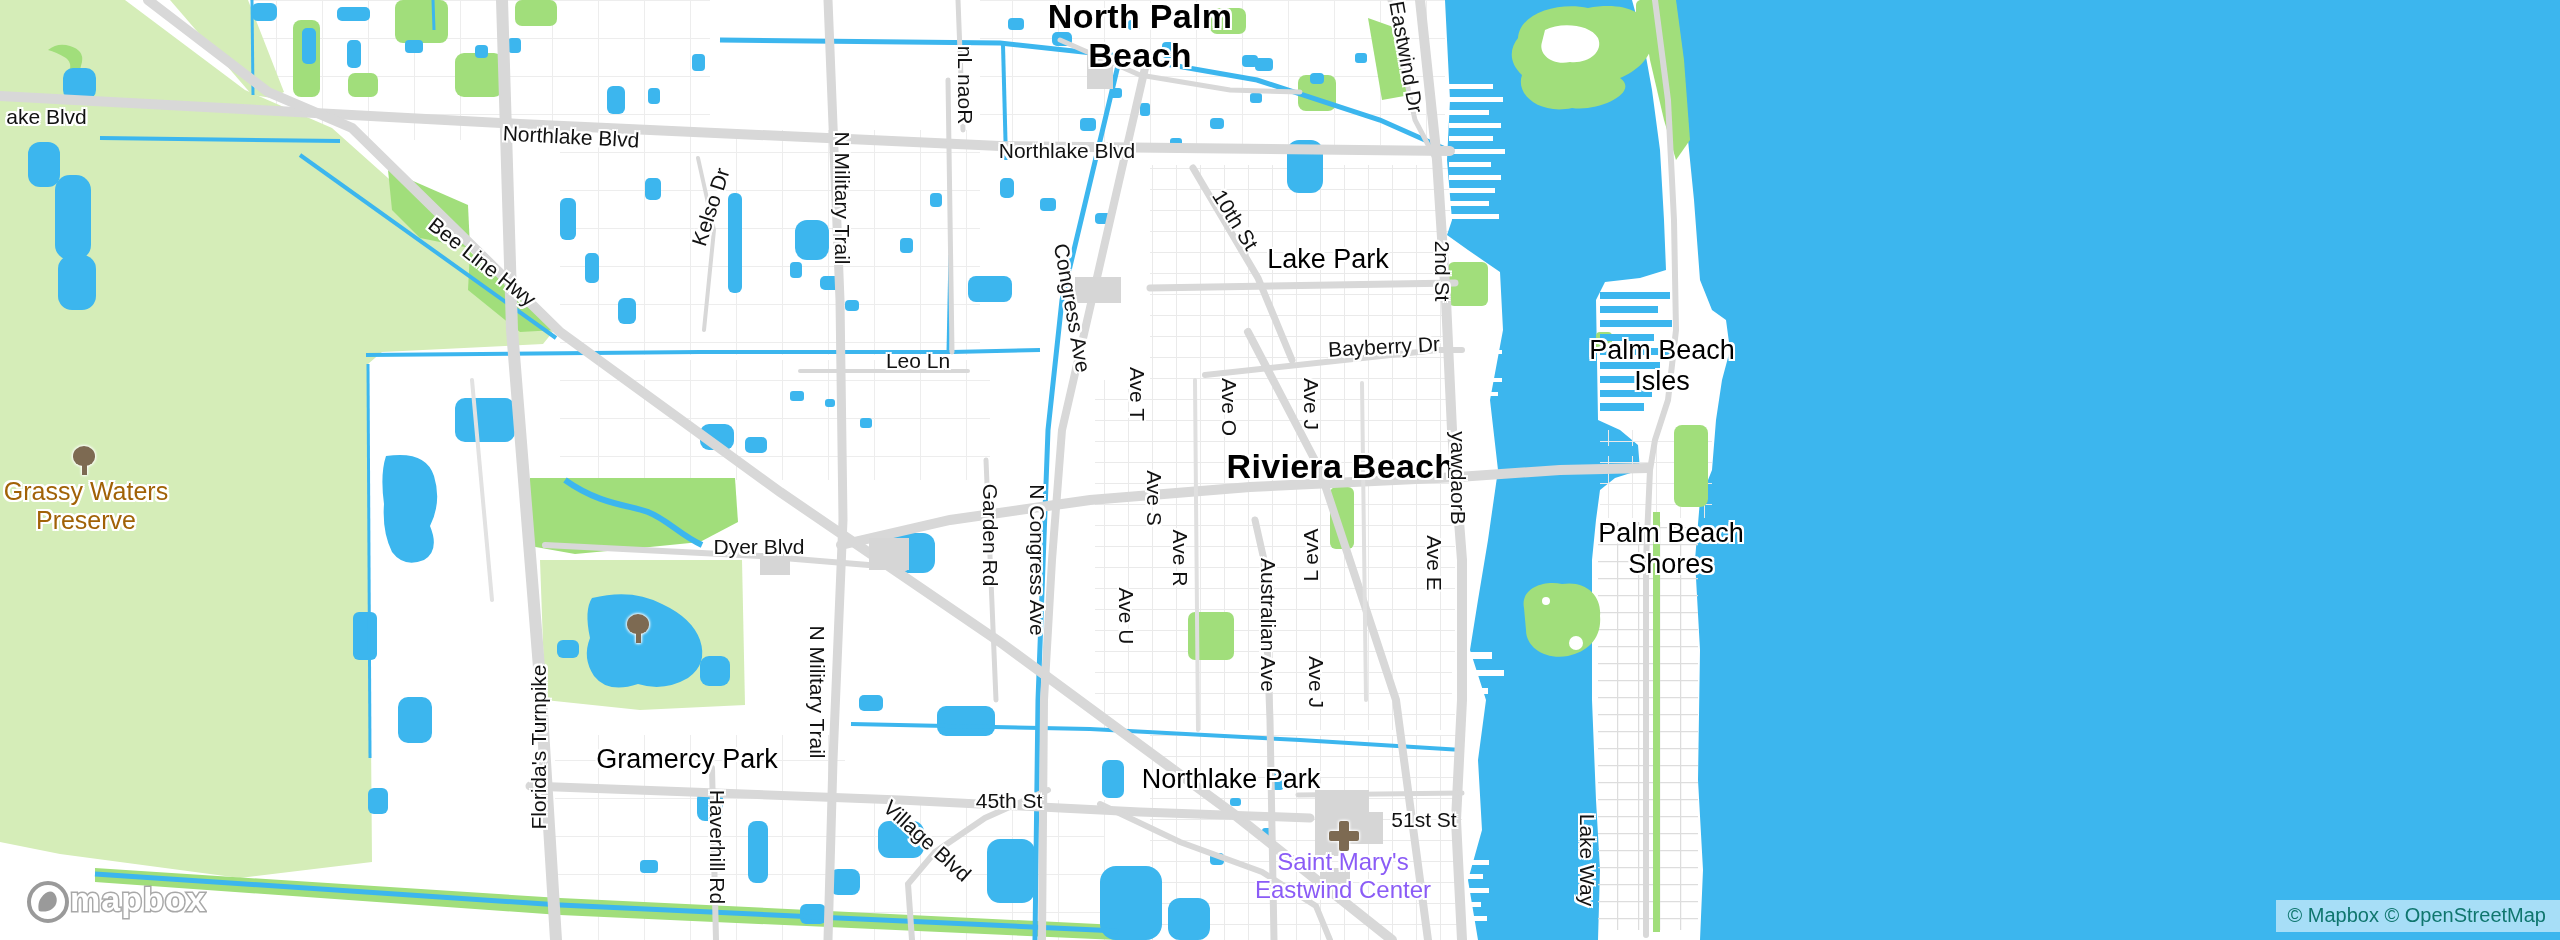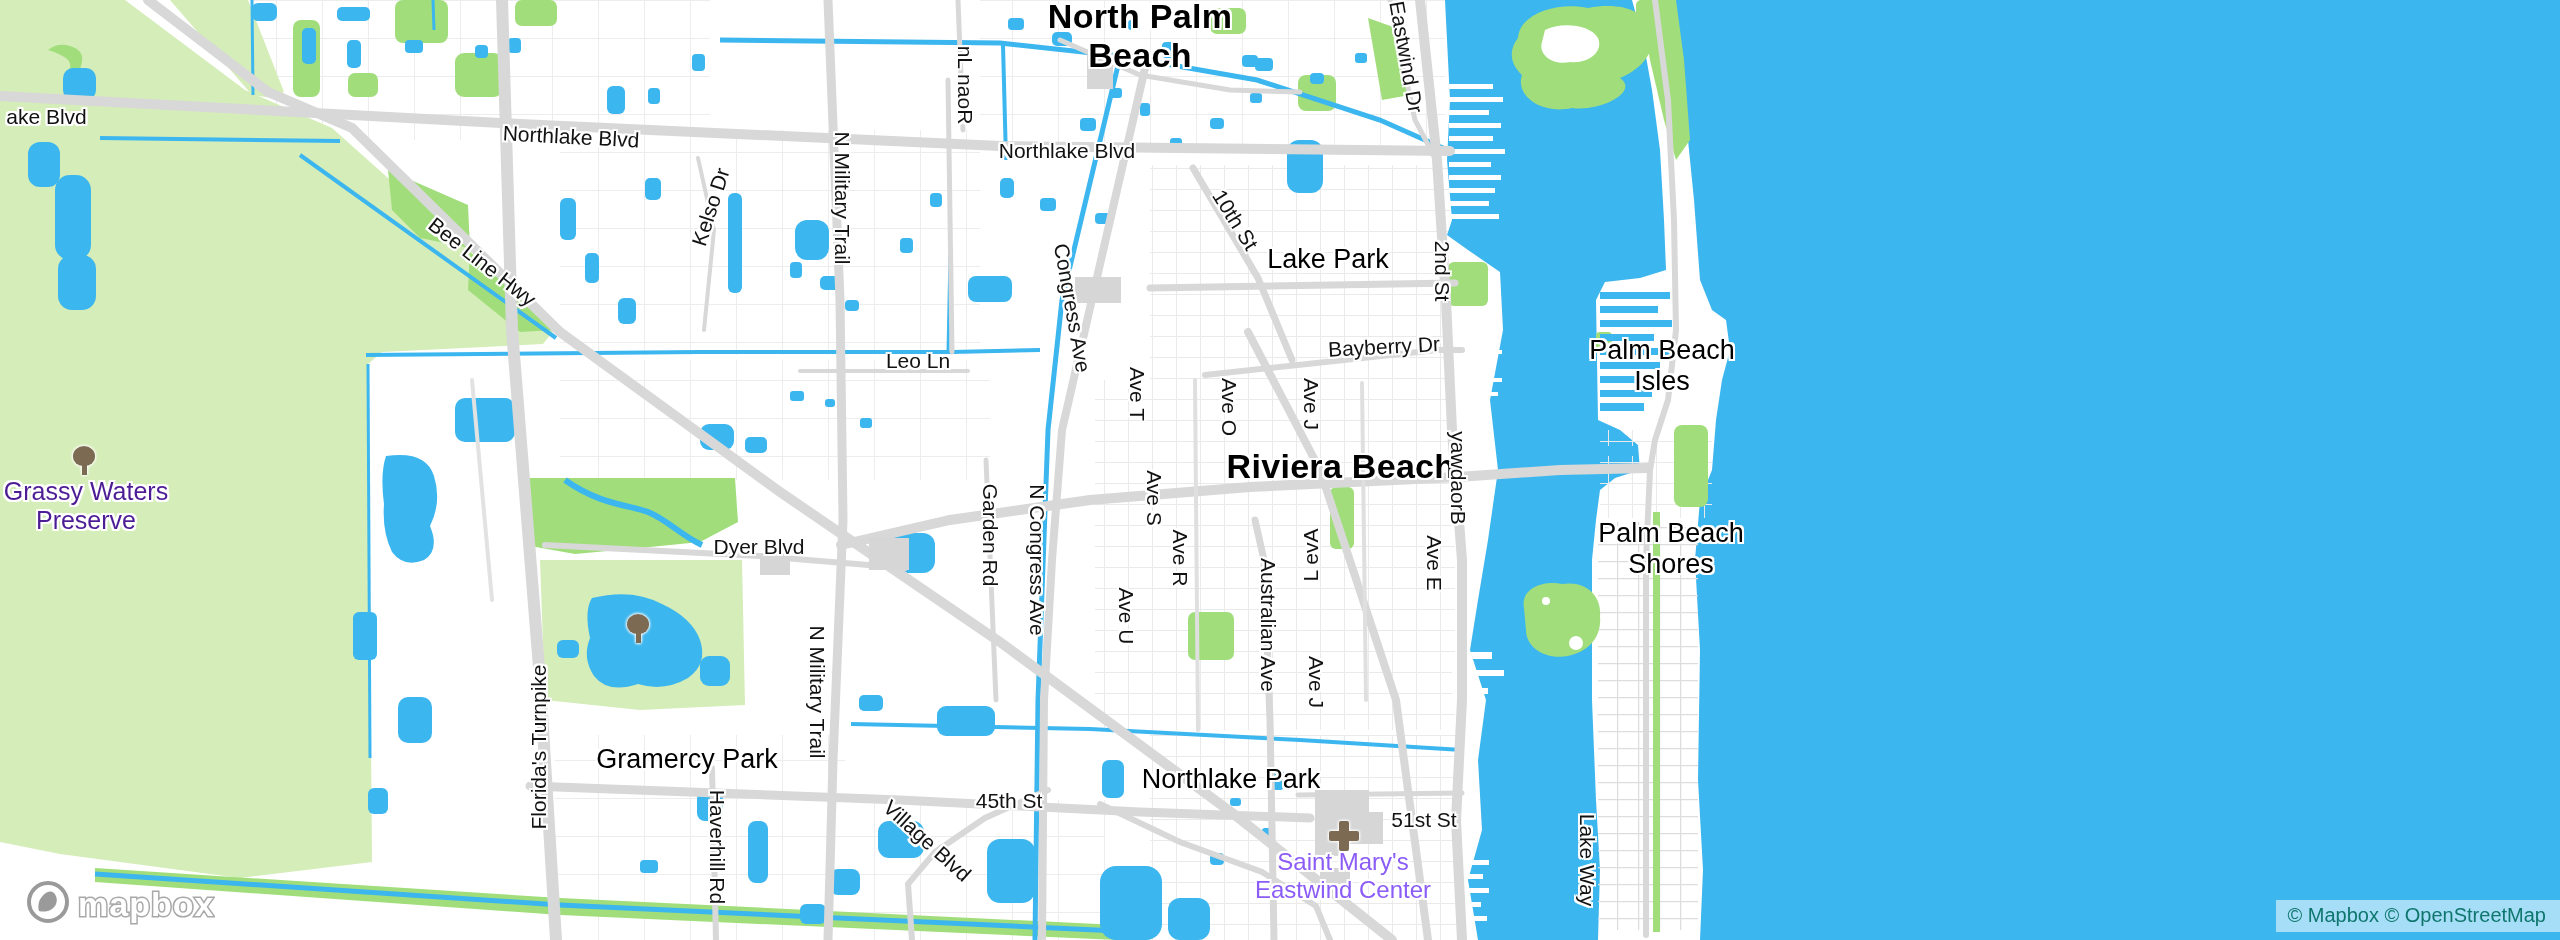--- a/index.html
+++ b/index.html
@@ -7,35 +7,35 @@
     font-family:Liberation Sans, sans-serif;background:#ffffff;}
   #map-svg{position:absolute;left:0;top:0;}
   #labels{position:absolute;left:0;top:0;width:100%;height:100%;pointer-events:none;}
   .lbl{position:absolute;white-space:nowrap;transform:translate(-50%,-50%);
     text-align:center;line-height:1.15;
     text-shadow:-2px -2px 0 #fff,2px -2px 0 #fff,-2px 2px 0 #fff,2px 2px 0 #fff,
       0 -2px 0 #fff,0 2px 0 #fff,-2px 0 0 #fff,2px 0 0 #fff;}
   .lbl.city{font-size:34px;font-weight:700;color:#000;letter-spacing:.3px;}
   .lbl.town{font-size:27px;font-weight:500;color:#000;}
   .lbl.street{font-size:21px;font-weight:500;color:#121212;}
-  .lbl.nature{font-size:25px;font-weight:500;color:#4c1d95;}
+  .lbl.nature{font-size:25px;font-weight:500;color:#a16207;}
   .lbl.hospital{font-size:24px;font-weight:500;color:#8b5cf6;}
   .tree-icon{position:absolute;width:26px;height:32px;transform:translate(-50%,-50%);
     filter:drop-shadow(0 0 1.5px #fff) drop-shadow(0 0 1px #fff);}
   .tree-icon::before{content:"";position:absolute;left:2px;top:0;width:22px;height:20px;
     background:#7d6a52;border-radius:50% 50% 45% 45%;}
   .tree-icon::after{content:"";position:absolute;left:10.5px;top:16px;width:5px;height:13px;
     background:#7d6a52;}
   .cross-icon{position:absolute;width:30px;height:30px;transform:translate(-50%,-50%);
     filter:drop-shadow(0 0 1.5px #fff) drop-shadow(0 0 1px #fff);}
   .cross-icon::before{content:"";position:absolute;left:10px;top:0;width:10px;height:30px;
     background:#7d6a52;border-radius:2px;}
   .cross-icon::after{content:"";position:absolute;left:0;top:10px;width:30px;height:10px;
     background:#7d6a52;border-radius:2px;}
-  #logo{position:absolute;left:26px;bottom:16px;display:flex;align-items:flex-end;gap:8px;}
+  #logo{position:absolute;left:26px;bottom:16px;display:flex;align-items:flex-start;gap:0;}
   #logo .logo-text{font-size:34px;font-weight:700;letter-spacing:1px;color:#fff;
     -webkit-text-stroke:3px #9a9a9a;paint-order:stroke fill;opacity:.85;}
   #attribution{position:absolute;right:0;bottom:8px;background:rgba(255,255,255,.55);
     padding:4px 14px 5px 12px;font-size:20px;color:#0f766e;}
 </style>
 </head>
 <body>
 
 <div id="map-root">
 

